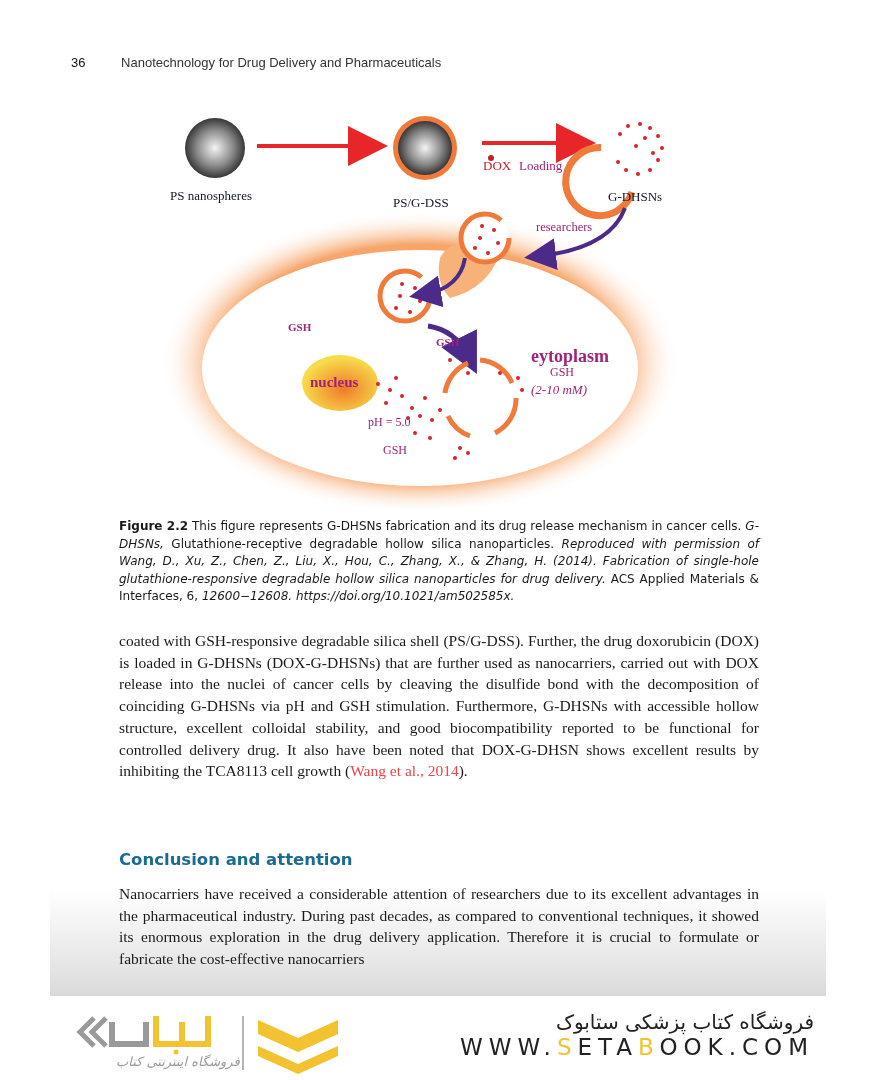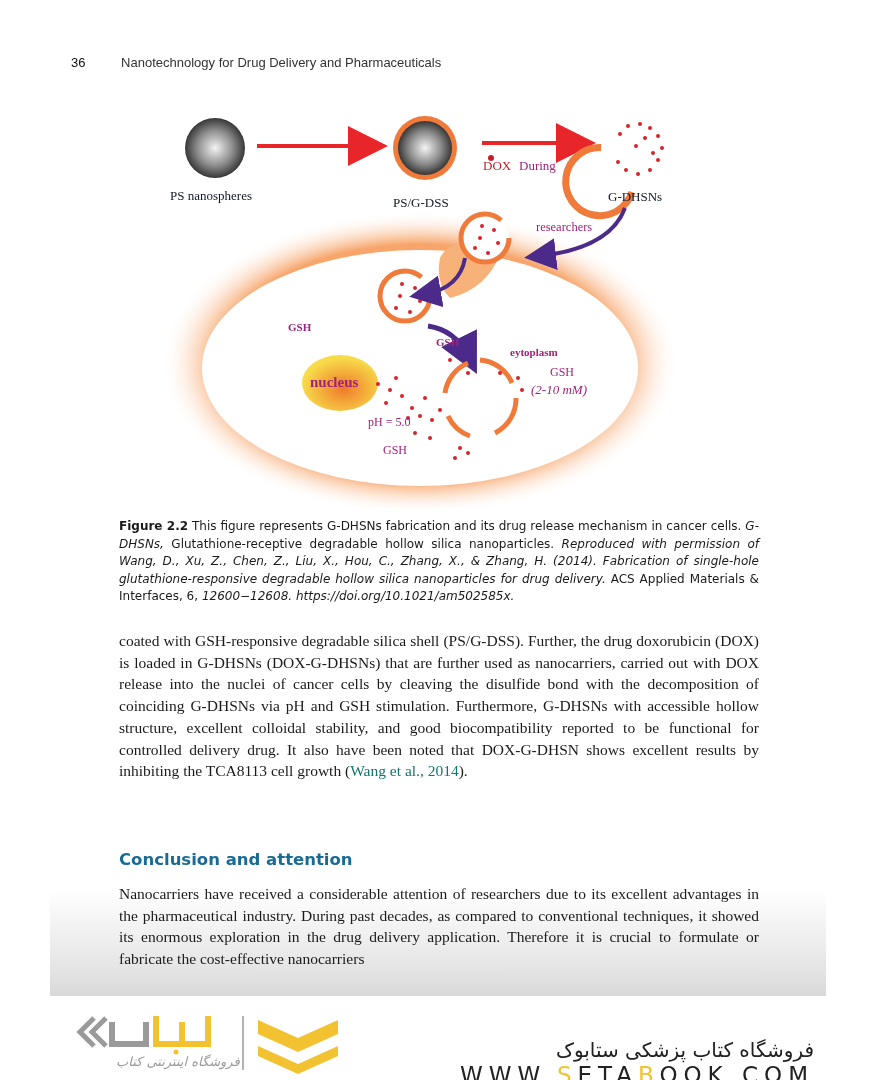--- a/index.html
+++ b/index.html
@@ -29,29 +29,29 @@
     font-family: "DejaVu Sans", sans-serif; font-size: 12px; line-height: 17.6px;
     color: #1a1a1a; text-align: justify;
   }
   .caption b { font-weight: bold; }
   .caption i { font-style: italic; }
 
   .body-text {
     position: absolute; left: 119px; width: 640px;
     font-size: 15.5px; line-height: 21.7px; text-align: justify; color: #1a1a1a;
   }
-  .body-text .cite { color: #0f766e; }
+  .body-text .cite { color: #ef4444; }
   .section-heading {
     position: absolute; left: 119px; top: 850px;
     font-family: "DejaVu Sans", sans-serif; font-weight: bold; font-size: 16.5px; color: #1a6b94;
   }
 
   .footer-logo { position: absolute; left: 76px; top: 1012px; font-style: italic; }
   .footer-right { position: absolute; right: 62px; top: 1010px; text-align: right; }
-  .fa-title { font-family: "DejaVu Sans", sans-serif; font-size: 20px; color: #222; direction: rtl; margin-top: 28px; }
+  .fa-title { font-family: "DejaVu Sans", sans-serif; font-size: 20px; color: #222; direction: rtl; }
   .url { font-family: "DejaVu Sans", sans-serif; font-size: 23px; letter-spacing: 6px; color: #222; margin-top: 0; }
   .url .hl { color: #f2c230; }
 </style>
 </head>
 <body>
 
 <div class="page-shadow"></div>
 
 <div class="running-head">
   <span class="num">36</span>
@@ -174,25 +174,25 @@
       <circle cx="305" cy="360" r="2"></circle>
         <circle cx="258" cy="320" r="2"></circle>
         <circle cx="246" cy="280" r="2"></circle>
     </g>
   </svg>
 
   <span class="fig-label" style="left:20px;top:90px;">PS nanospheres</span>
   <span class="fig-label" style="left:243px;top:97px;">PS/G-DSS</span>
   <span class="fig-label" style="left:458px;top:91px;">G-DHSNs</span>
   <span class="mag" style="left:333px;top:60px;font-size:13px;color:#c0202a;">DOX</span>
-  <span class="mag" style="left:369px;top:60px;font-size:13px;">During</span>
+  <span class="mag" style="left:369px;top:60px;font-size:13px;">Loading</span>
   <span class="mag" style="left:386px;top:122px;font-size:12.5px;">researchers</span>
   <span class="mag bold" style="left:138px;top:223px;font-size:11px;">GSH</span>
   <span class="mag bold" style="left:286px;top:238px;font-size:11px;">GSH</span>
-  <span class="mag bold" style="left:360px;top:248px;font-size:11px;">eytoplasm</span>
+  <span class="mag bold" style="left:381px;top:248px;font-size:18px;">eytoplasm</span>
   <span class="mag" style="left:400px;top:267px;font-size:12px;">GSH</span>
   <span class="mag" style="left:381px;top:284px;font-size:13px;font-style:italic;">(2-10 mM)</span>
   <span class="mag bold" style="left:160px;top:276px;font-size:15px;">nucleus</span>
   <span class="mag" style="left:218px;top:317px;font-size:12px;">pH = 5.0</span>
   <span class="mag" style="left:233px;top:345px;font-size:12px;">GSH</span>
 </div>
 
 <div class="caption">
   <b>Figure 2.2</b><span> This figure represents G-DHSNs fabrication and its drug release mechanism in cancer cells. </span><i>G-DHSNs,</i><span> Glutathione-receptive degradable hollow silica nanoparticles. </span><i>Reproduced with permission of Wang, D., Xu, Z., Chen, Z., Liu, X., Hou, C., Zhang, X., &amp; Zhang, H. (2014). Fabrication of single-hole glutathione-responsive degradable hollow silica nanoparticles for drug delivery.</i><span> ACS Applied Materials &amp; Interfaces, 6, </span><i>12600−12608. https://doi.org/10.1021/am502585x.</i>
 </div>

